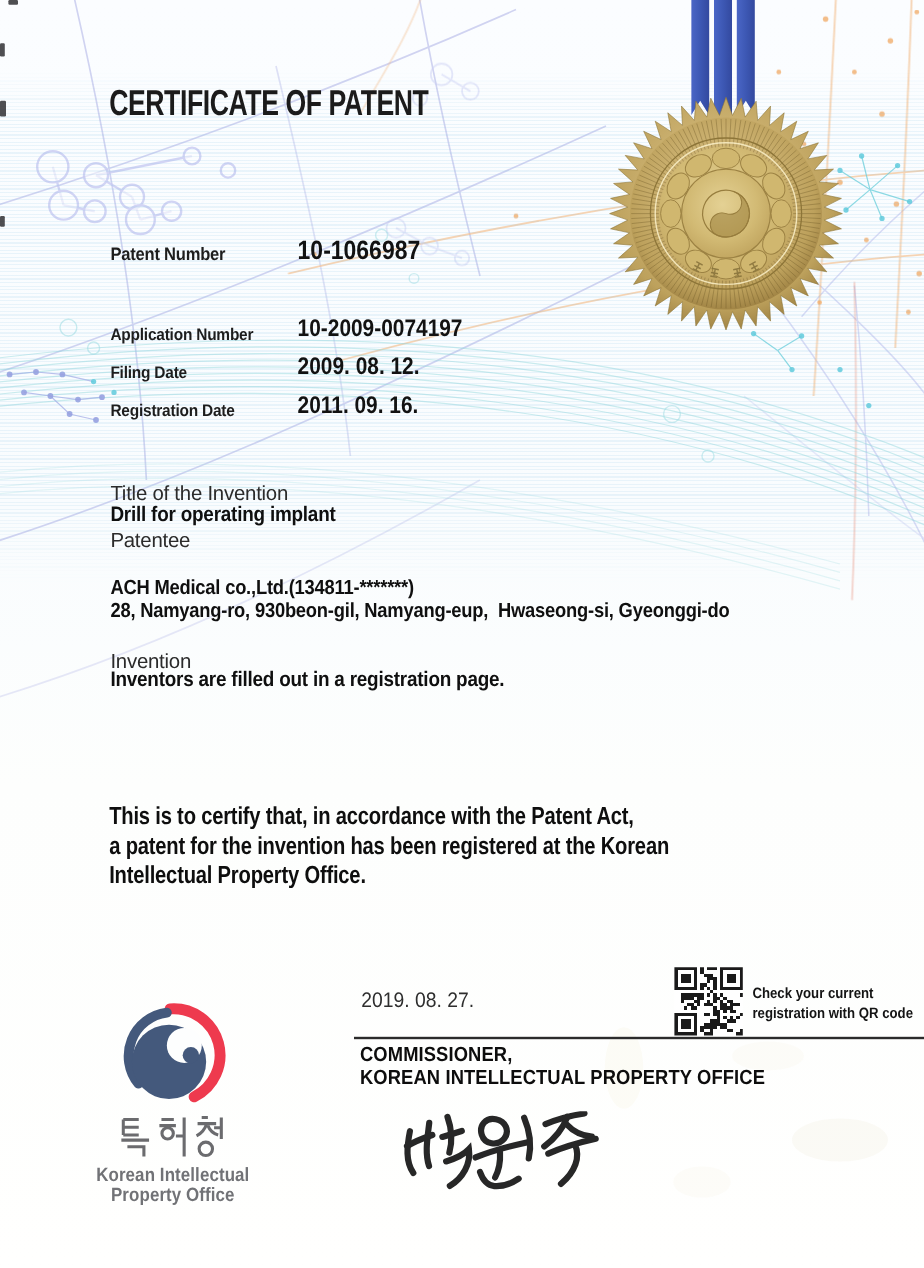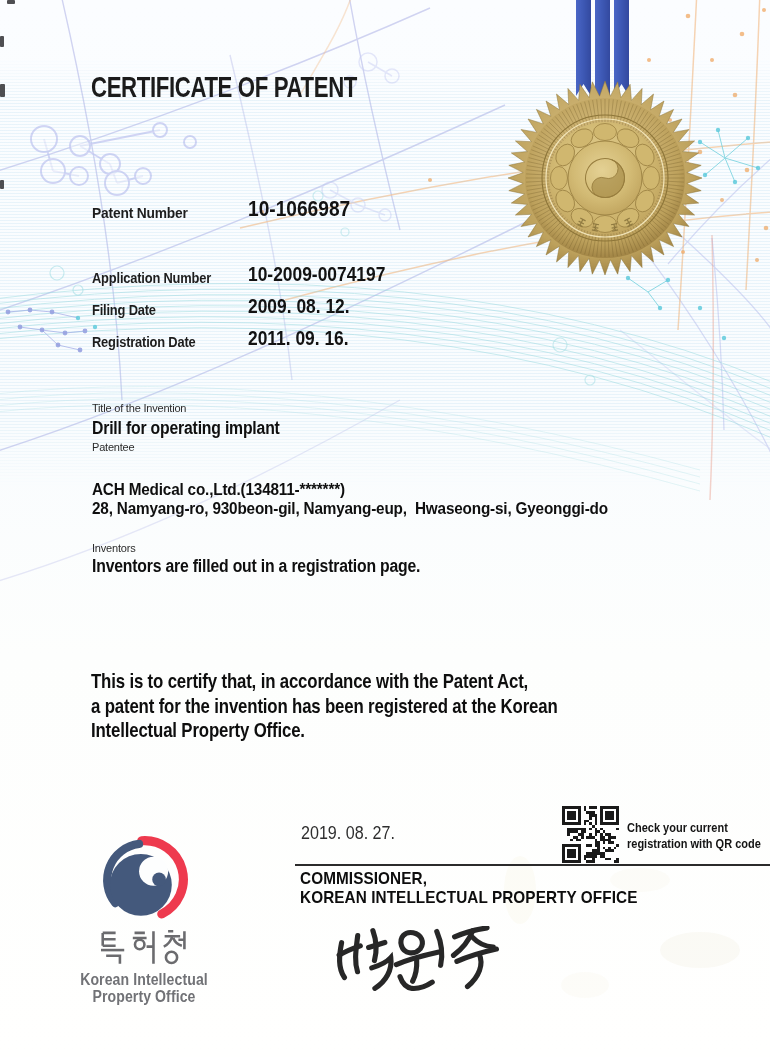--- a/index.html
+++ b/index.html
@@ -20,21 +20,21 @@
   .title{
     position:absolute;left:91px;top:70px;margin:0;font-size:30px;font-weight:bold;color:#1b1b1b;
     letter-spacing:-.5px;transform:scaleX(.74);transform-origin:left top;white-space:nowrap;
   }
   .lbl{position:absolute;font-weight:bold;font-size:15px;color:#1d1d1d;letter-spacing:-.2px;white-space:nowrap;
        transform:scaleX(.92);transform-origin:left top;}
   .lbl.sm{font-size:14px;}
   .val{position:absolute;font-weight:bold;font-size:20px;color:#121212;white-space:nowrap;
        transform:scaleX(.87);transform-origin:left top;}
   .val.big{font-size:22px;}
-  .slabel{position:absolute;font-size:11px;color:#2b2b2b;letter-spacing:-.2px;white-space:nowrap;}
+  .slabel{position:absolute;font-size:17px;color:#2b2b2b;letter-spacing:-.2px;white-space:nowrap;}
   .bline{position:absolute;font-weight:bold;font-size:17.5px;color:#0f0f0f;letter-spacing:-.2px;
          transform:scaleX(.9);transform-origin:left top;white-space:pre;}
   .cert{position:absolute;left:91px;top:669px;width:760px;font-weight:bold;font-size:20.5px;line-height:24.5px;
         color:#0e0e0e;letter-spacing:-.2px;transform:scaleX(.82);transform-origin:left top;}
   .issue-date{position:absolute;left:301px;top:823px;font-size:17.5px;color:#2e2e2e;white-space:nowrap;
         transform:scaleX(.92);transform-origin:left top;}
   .qr-cap{position:absolute;left:627px;font-weight:bold;font-size:12.5px;color:#141414;white-space:nowrap;
         transform:scaleX(.88);transform-origin:left top;}
   .rule{position:absolute;left:295px;top:864px;width:475px;height:2px;background:#2b2b2b;}
   .comm{position:absolute;left:300px;font-weight:bold;font-size:17px;color:#0d0d0d;letter-spacing:.1px;
@@ -284,21 +284,21 @@
   <div class="lbl sm" style="left:92px;top:334px;">Registration Date</div>
   <div class="val" style="left:248px;top:327px;">2011. 09. 16.</div>
 
   <div class="slabel" style="left:92px;top:402px;">Title of the Invention</div>
   <div class="bline" style="left:92px;top:418px;">Drill for operating implant</div>
 
   <div class="slabel" style="left:92px;top:441px;">Patentee</div>
   <div class="bline" style="left:92px;top:480px;font-size:17px;">ACH Medical co.,Ltd.(134811-*******)</div>
   <div class="bline" style="left:92px;top:499px;font-size:17px;">28, Namyang-ro, 930beon-gil, Namyang-eup,  Hwaseong-si, Gyeonggi-do</div>
 
-  <div class="slabel" style="left:92px;top:542px;">Inventors</div>
+  <div class="slabel" style="left:92px;top:542px;">Invention</div>
   <div class="bline" style="left:92px;top:556px;">Inventors are filled out in a registration page.</div>
 
   <div class="cert">
     <div>This is to certify that, in accordance with the Patent Act,</div>
     <div>a patent for the invention has been registered at the Korean</div>
     <div>Intellectual Property Office.</div>
   </div>
 
   <div class="issue-date">2019. 08. 27.</div>
 

